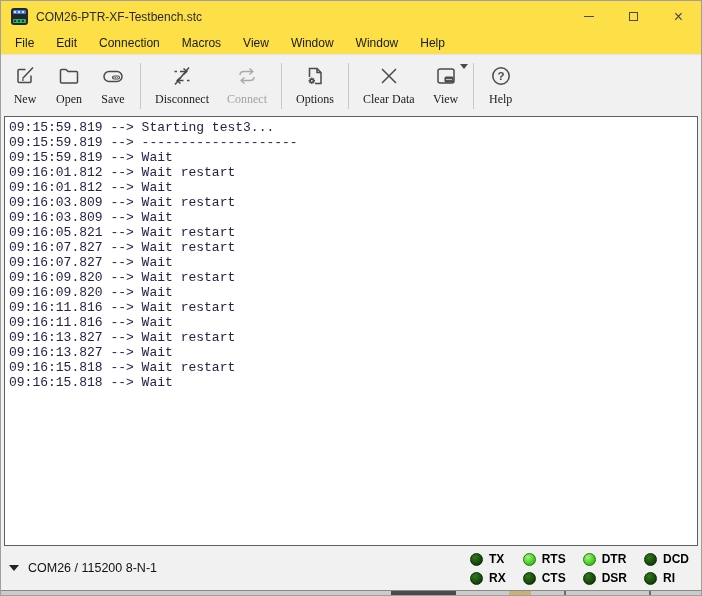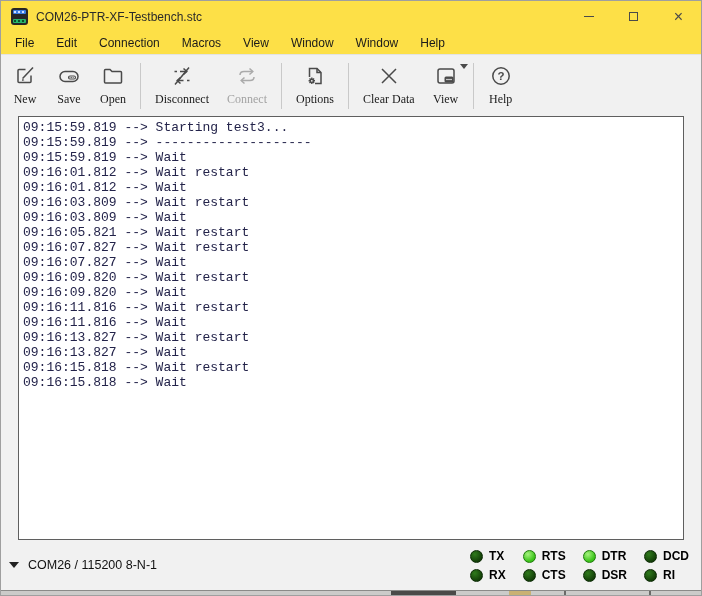--- a/index.html
+++ b/index.html
@@ -34,25 +34,25 @@
   .tb-btn .ic { width:26px; height:26px; display:flex; align-items:center; justify-content:center; position:relative; }
   .tb-btn .lbl { font-size:12px; color:#1a1a1a; margin-top:3px; white-space:nowrap;font-family:Liberation Serif, serif; }
   .tb-btn.state-disabled .lbl { color:#a3a3a3; }
   .tb-sep { width:1px; height:46px; background:#c9c9c9; margin:0 5px; }
   .ic svg { display:block; }
   .stroke { stroke:#4a4a4a; stroke-width:1.5; fill:none; }
   .fillg { fill:#4a4a4a; stroke:none; }
   .state-disabled .stroke { stroke:#aaaaaa; }
   .caret-view { position:absolute; top:1px; right:-9px; width:0; height:0; border-left:4px solid transparent; border-right:4px solid transparent; border-top:5px solid #4a4a4a; }
   
-  .log-wrap { flex:1 1 auto; background:#f1f1f1; padding:0 17px; min-height:0; }
+  .log-wrap { flex:1 1 auto; background:#f1f1f1; padding:0 3px; min-height:0; }
   .log { width:100%; height:100%; background:#ffffff; border:1px solid #5f5f5f; overflow:hidden; padding:3px 0 0 4px; }
   .log-line { font-family:"Liberation Mono","DejaVu Sans Mono",monospace; font-size:13px; line-height:15px; color:#23234a; white-space:pre; }
   
-  .statusbar { height:50px; background:#f1f1f1; display:flex; align-items:center; justify-content:space-between; padding:0 12px 0 8px; flex:0 0 auto;gap:28px; }
+  .statusbar { height:44px; background:#f1f1f1; display:flex; align-items:center; justify-content:space-between; padding:0 12px 0 8px; flex:0 0 auto;gap:28px; }
   .status-left { display:flex; align-items:center; }
   .status-caret { width:0; height:0; border-left:5px solid transparent; border-right:5px solid transparent; border-top:6px solid #222; margin-right:9px; }
   .status-lines { display:flex; flex-direction:column; }
   .status-line { font-size:12.5px; color:#111; line-height:19px; white-space:nowrap; }
   .led-grid { display:grid; grid-template-columns:repeat(4,auto); column-gap:17px; row-gap:5px; }
   .led-cell { display:flex; align-items:flex-end; }
   .led { width:13px; height:13px; border-radius:50%; margin-right:6px; flex:0 0 auto; }
   .led.led-off { background:radial-gradient(circle at 35% 30%, #2f7a1c, #123c07 75%); border:1px solid #0c2b05; }
   .led.led-on  { background:radial-gradient(circle at 35% 30%, #a6f27f, #3ec61c 65%, #2da80e); border:1px solid #1e7a0a; }
   .led-label { font-size:12px; color:#000;font-weight:bold; }
@@ -112,35 +112,35 @@
           <path class="stroke" d="M9.6 14.6 L20 3.4"></path>
           <path class="fillg" d="M9.6 14.6 l-0.7 2.4 2.4-0.7 z"></path>
         </svg>
       </span>
       <span class="lbl">New</span>
     </div>
 
     <div class="tb-btn">
       <span class="ic">
         <svg width="24" height="24" viewBox="0 0 24 24">
+          <path class="stroke" d="M3.5 18 V6.5 Q3.5 5.5 4.5 5.5 H9 L11 7.5 H19.5 Q20.5 7.5 20.5 8.5 V18 Q20.5 19 19.5 19 H4.5 Q3.5 19 3.5 18 Z"></path>
+        </svg>
+      </span>
+      <span class="lbl">Open</span>
+    </div>
+
+    <div class="tb-btn">
+      <span class="ic">
+        <svg width="24" height="24" viewBox="0 0 24 24">
           <rect class="stroke" x="3" y="7.5" width="18" height="10" rx="5"></rect>
           <rect class="stroke" x="11.5" y="12" width="7" height="3" rx="1.5" style="stroke-width:1.1"></rect>
           <path class="stroke" d="M13 13.5 v0 M14.6 13.5 v0 M16.2 13.5 v0" style="stroke-width:1.1; stroke-linecap:round"></path>
         </svg>
       </span>
       <span class="lbl">Save</span>
-    </div>
-
-    <div class="tb-btn">
-      <span class="ic">
-        <svg width="24" height="24" viewBox="0 0 24 24">
-          <path class="stroke" d="M3.5 18 V6.5 Q3.5 5.5 4.5 5.5 H9 L11 7.5 H19.5 Q20.5 7.5 20.5 8.5 V18 Q20.5 19 19.5 19 H4.5 Q3.5 19 3.5 18 Z"></path>
-        </svg>
-      </span>
-      <span class="lbl">Open</span>
     </div>
 
     <div class="tb-sep"></div>
 
     <div class="tb-btn">
       <span class="ic">
         <svg width="24" height="24" viewBox="0 0 24 24">
           <path class="stroke" d="M4.5 7.5 h2.5 M10 7.5 H16.5"></path>
           <path class="stroke" d="M13.5 4.5 L16.8 7.5 L13.5 10.5"></path>
           <path class="stroke" d="M7.5 16.5 H13.5 M17 16.5 h2.5"></path>

